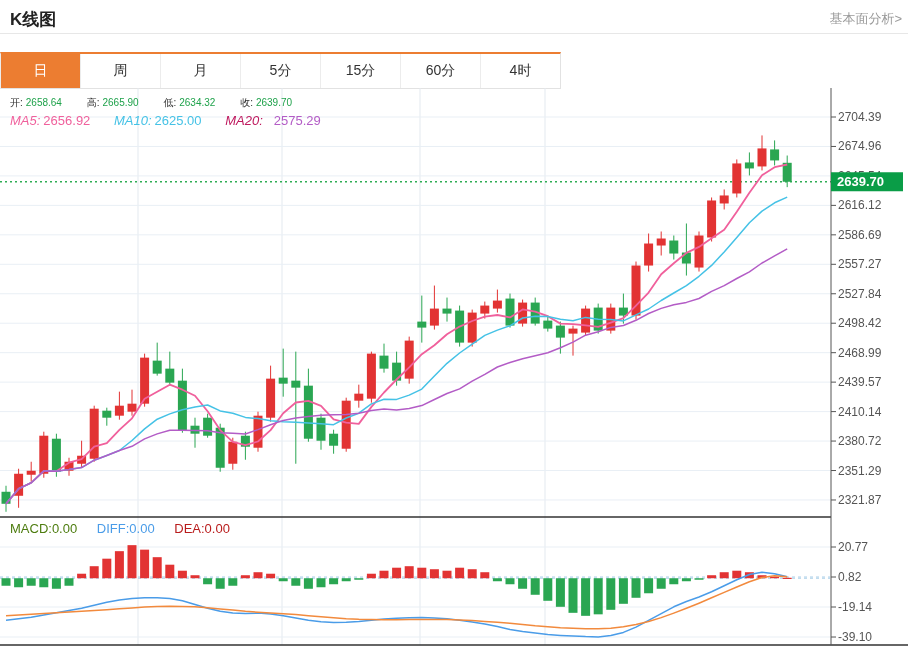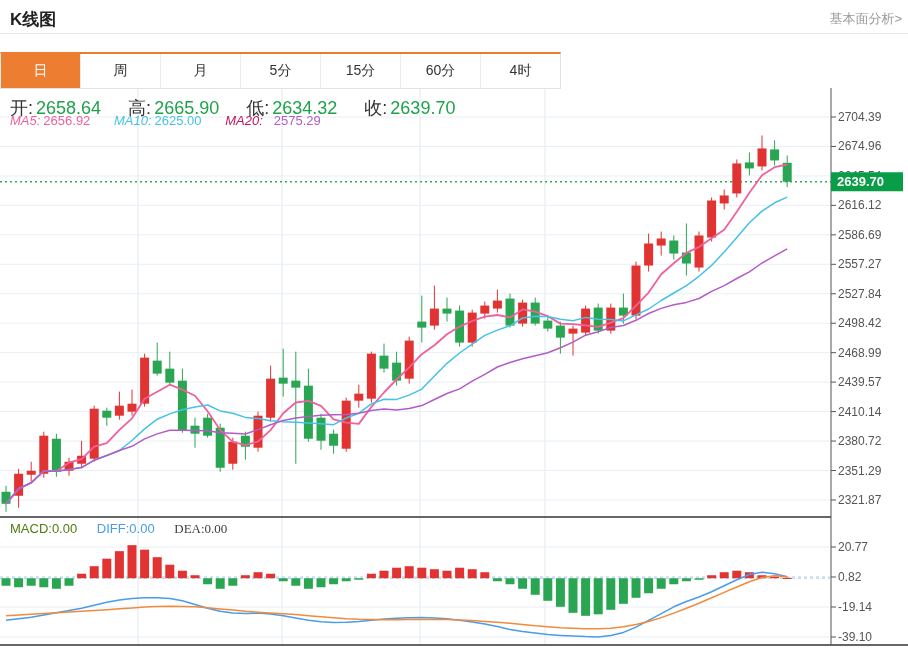--- a/index.html
+++ b/index.html
@@ -7,21 +7,21 @@
         font-family:"Liberation Sans","DejaVu Sans",sans-serif;padding-left:48px;}
   .header{position:absolute;top:0;left:0;width:908px;height:33px;border-bottom:1px solid #e7e7e7;}
   .page-title{position:absolute;top:8px;left:10px;font-size:17px;font-weight:bold;color:#222;margin:0;}
   .fund-link{position:absolute;top:10px;right:6px;font-size:13px;color:#999;text-decoration:none;cursor:pointer;}
   .tabs{position:absolute;top:52px;left:0;width:559px;height:34px;display:flex;
         border-top:2px solid #ec7d31;border-bottom:1px solid #e2e2e2;border-left:1px solid #ececec;border-right:1px solid #e2e2e2;background:#fff;}
   .tab{flex:1;display:flex;align-items:center;justify-content:center;font-size:14px;color:#333;
        border-right:1px solid #ececec;cursor:pointer;user-select:none;}
   .tab:last-child{border-right:none;}
   .tab.active{background:#ec7d31;color:#fff;}
-  .ohlc-row{position:absolute;top:96px;left:10px;font-size:18px;color:#333;z-index:3;white-space:nowrap;}
+  .ohlc-row{position:absolute;top:96px;left:10px;font-size:10px;color:#333;z-index:3;white-space:nowrap;}
   .ohlc-row .grp{margin-right:22px;}
   .ohlc-row .lbl{color:#333;margin-right:3px;}
   .ma-row{position:absolute;top:113px;left:10px;font-size:13px;z-index:3;white-space:nowrap;}
   .ma-row .grp{margin-right:20px;}
   .ma-row .lbl{margin-right:3px;font-style:italic;}
   .macd-row{position:absolute;top:521px;left:10px;font-size:13px;z-index:3;white-space:nowrap;}
   .macd-row .grp{margin-right:16px;}
   #chart-svg{position:absolute;top:88px;left:0;}
 </style>
 </head>
@@ -316,16 +316,16 @@
 
   <div class="ma-row">
     <span class="grp"><span class="lbl" style="color: rgb(240, 96, 156);">MA5:</span><span style="color: rgb(240, 96, 156);">2656.92</span></span>
     <span class="grp"><span class="lbl" style="color: rgb(69, 194, 230);">MA10:</span><span style="color: rgb(69, 194, 230);">2625.00</span></span>
     <span class="grp"><span class="lbl" style="color: #be185d;">MA20:</span><span style="color: rgb(179, 92, 198); margin-left: 8px;">2575.29</span></span>
   </div>
 
   <div class="macd-row">
     <span class="grp" style="color: #4d7c0f;">MACD:0.00</span>
     <span class="grp" style="color: rgb(74, 156, 232);">DIFF:0.00</span>
-    <span class="grp" style="color: #404040; font-family: Liberation Serif, serif;">DEA:0.00</span>
+    <span class="grp" style="color: #b91c1c;">DEA:0.00</span>
   </div>
 
 </div>
 
 </body></html>

